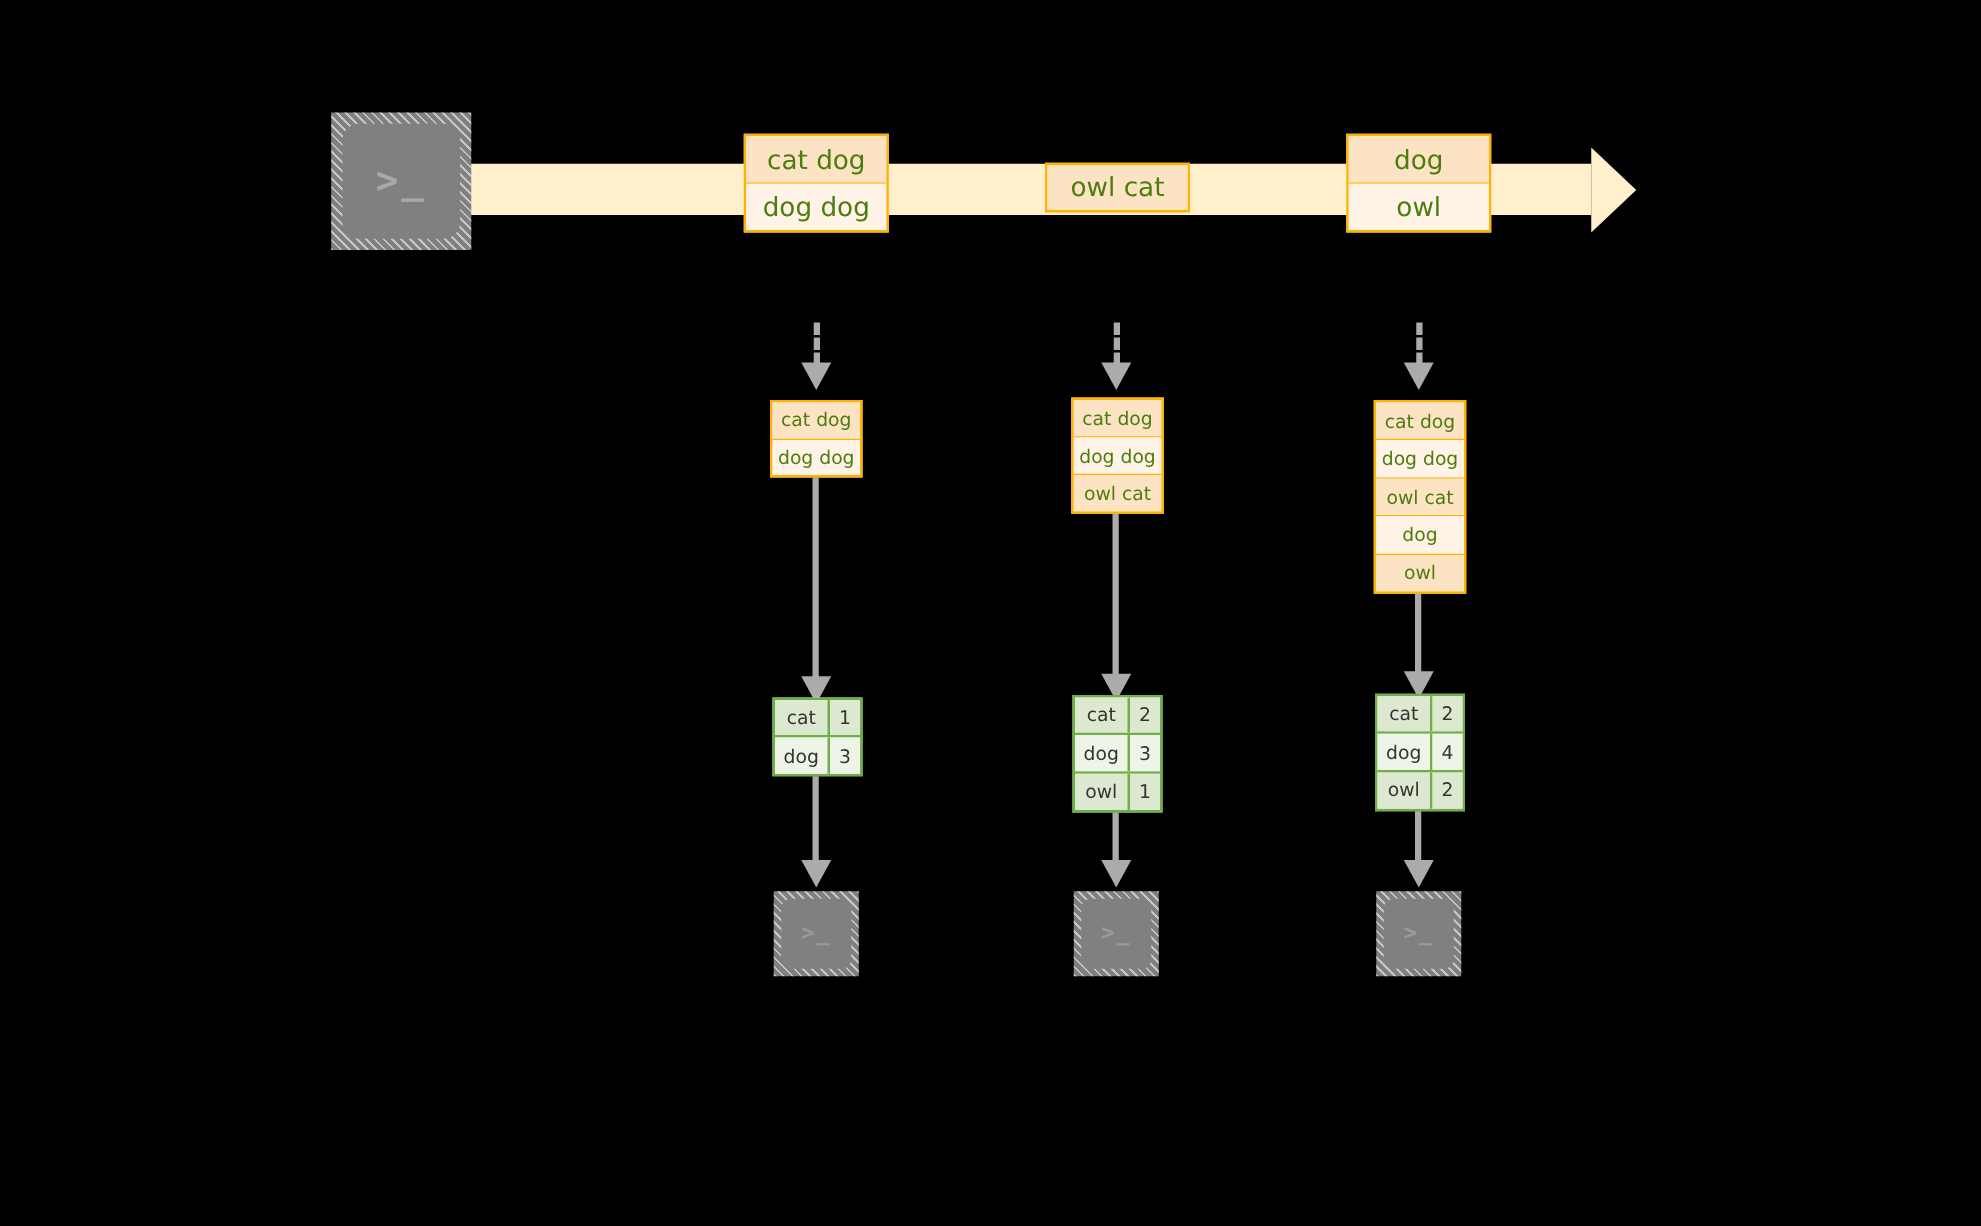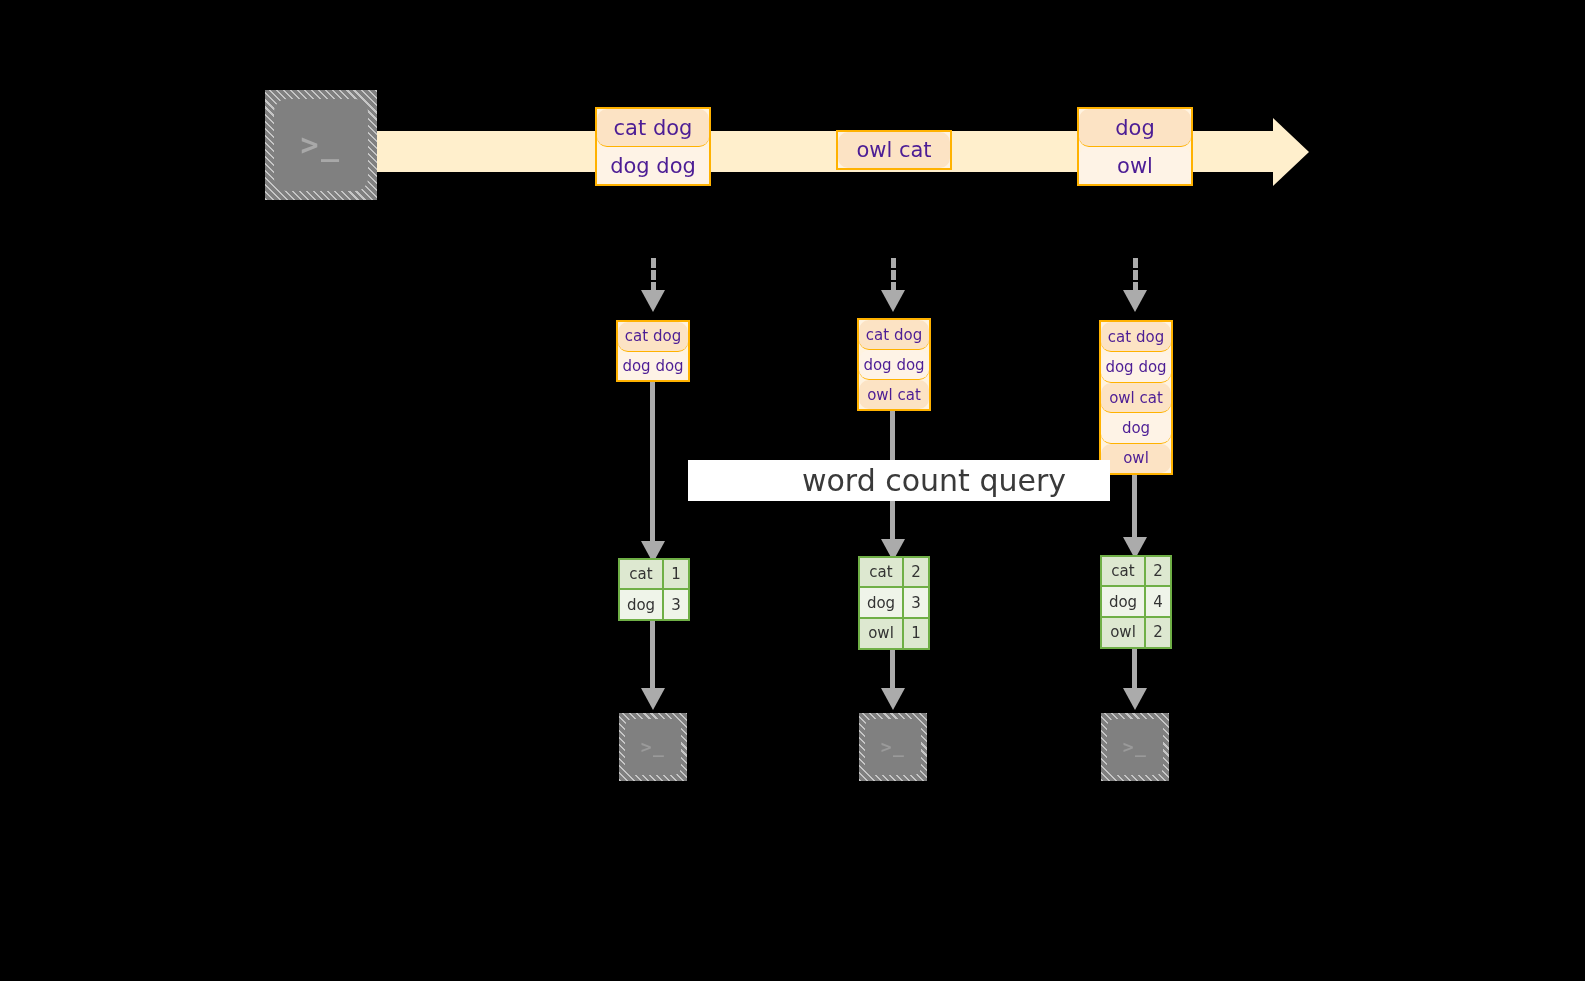--- a/index.html
+++ b/index.html
@@ -65,24 +65,23 @@
     border: 2px solid #FFB200;
     background: #FFF3E0;
     display: flex;
     flex-direction: column;
   }
   .rec-row {
     box-sizing: border-box;
     display: flex;
     align-items: center;
     justify-content: center;
-    color: #4c1d95;
+    color: #4d7c0f;
     white-space: nowrap;
     border-bottom: 1px solid #FFB200;
-    border-radius: 10px;
   }
   .rec-row:last-child { border-bottom: none; }
   .rec-row.shade-a { background: #FCE3C4; }
   .rec-row.shade-b { background: #FEF3E6; }
 
   
   .res-box {
     position: absolute;
     box-sizing: border-box;
     border: 2px solid #6FAF46;
@@ -278,17 +277,14 @@
 
   <div class="conn-line" style="left:1132px; top:649px; width:5px; height:43px;"></div>
   <div class="conn-head" style="left:1123px; top:688px;"></div>
 
   <div class="term" style="left:1101px; top:713px; width:68px; height:68px;">
     <div class="term-inner" style="left:6px; top:6px; right:6px; bottom:6px;">
       <span class="term-glyph" style="font-size:18px; color:#9a9a9a;">&gt;_</span>
     </div>
   </div>
 
-  <div class="query-band" style="left:688px; top:460px; width:422px; height:41px; font-size:30px;">
-    <span style="padding-left:70px;">word count query</span>
-  </div>
 
 </div>
 
 </body></html>

